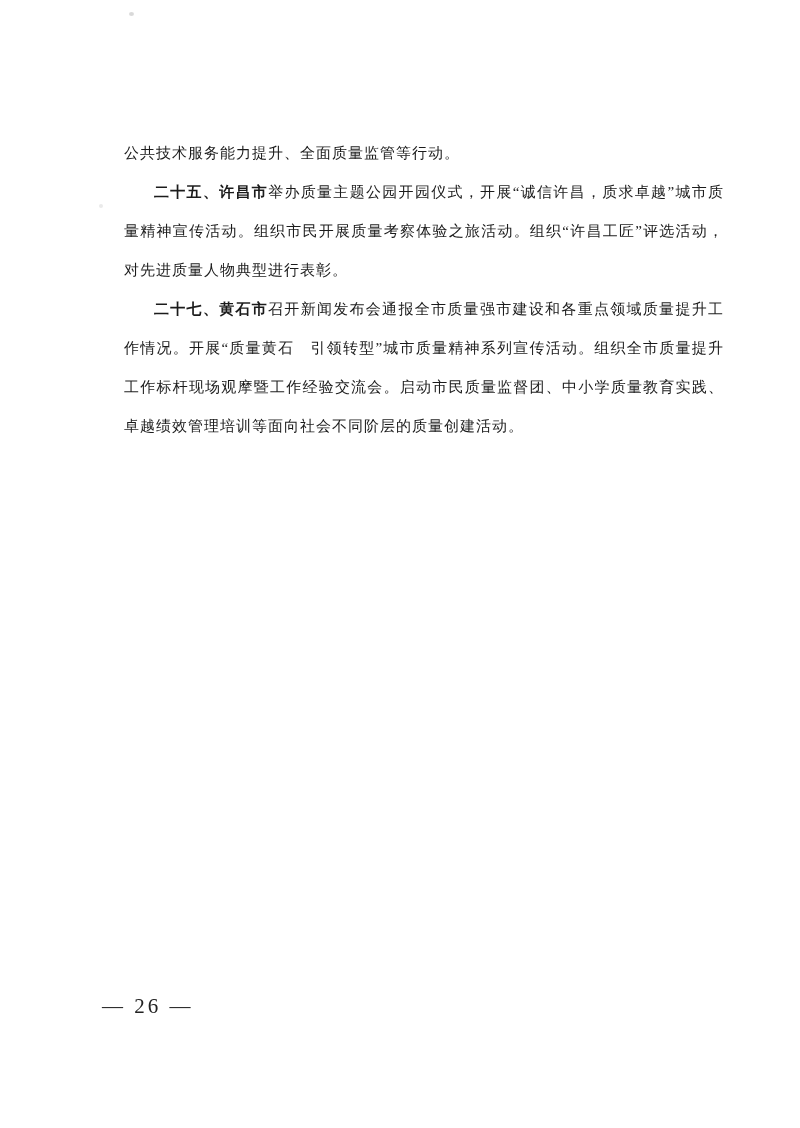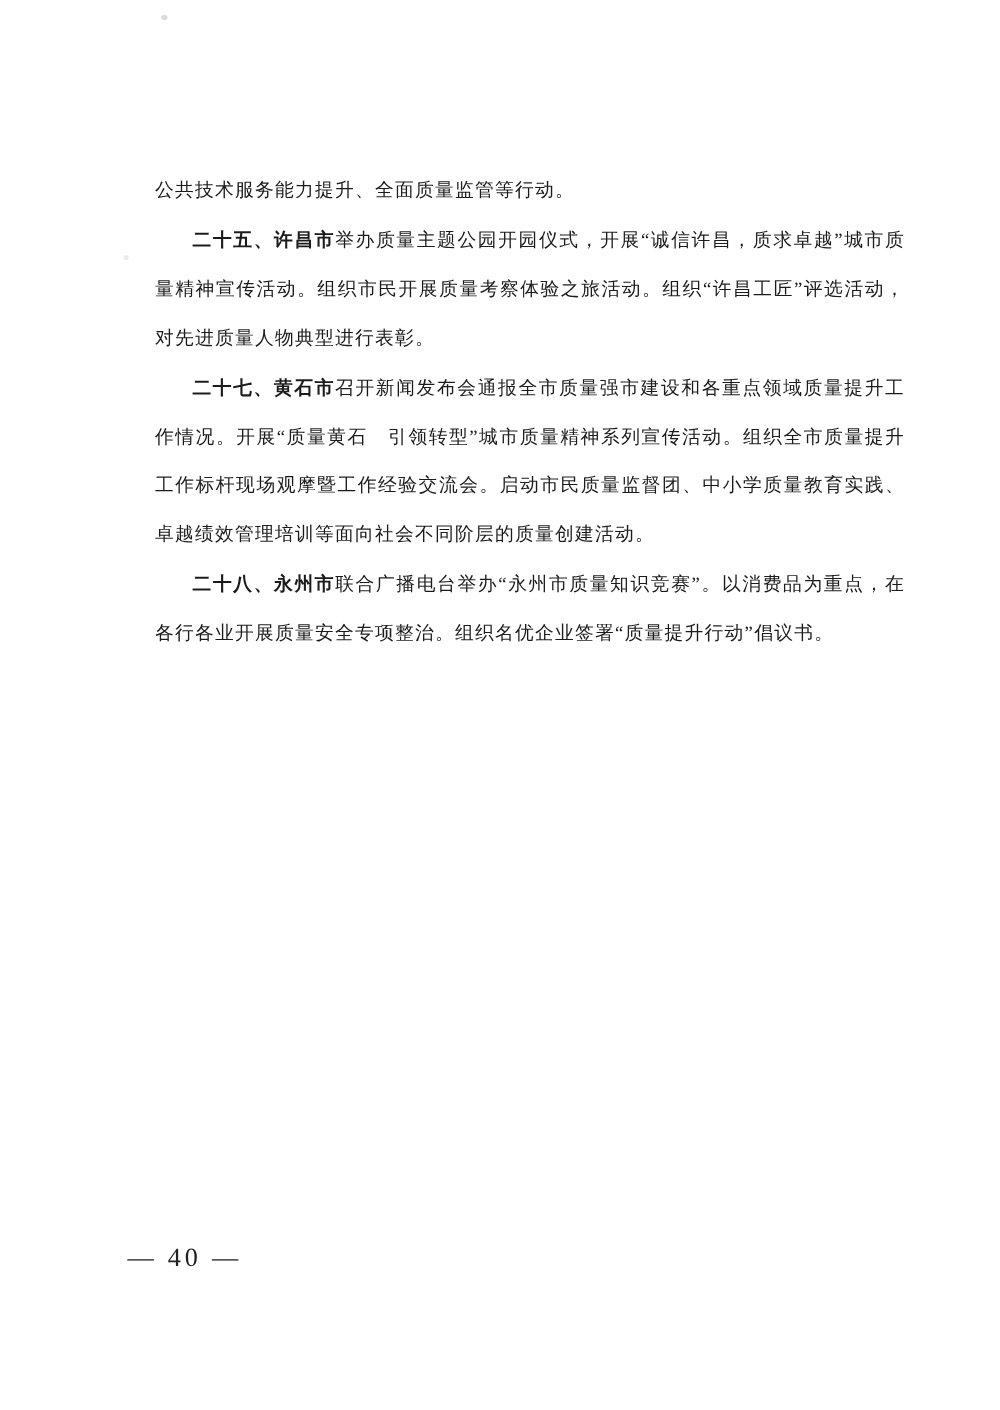--- a/index.html
+++ b/index.html
@@ -25,21 +25,21 @@
     margin-left: 24px;
   }
   .content p {
     margin: 0;
     padding: 0;
     text-indent: 2em;
   }
   .content p.no-indent { text-indent: 0; }
   .lead {
     font-weight: bold;
-    font-family: Liberation Sans, sans-serif;
+    font-family: Liberation Serif, serif;
   }
   .footer {
     position: absolute;
     left: 102px;
     top: 994px;
     font-size: 21px;
     letter-spacing: 3px;
     color: #222222;
   }
   .speck {
@@ -61,20 +61,19 @@
 
   <div class="content">
 
     <p class="no-indent"><span>公共技术服务能力提升、全面质量监管等行动。</span></p>
 
     <p><span class="lead">二十五、许昌市</span><span>举办质量主题公园开园仪式，开展“诚信许昌，质求卓越”城市质量精神宣传活动。组织市民开展质量考察体验之旅活动。组织“许昌工匠”评选活动，对先进质量人物典型进行表彰。</span></p>
 
 
     <p><span class="lead">二十七、黄石市</span><span>召开新闻发布会通报全市质量强市建设和各重点领域质量提升工作情况。开展“质量黄石　引领转型”城市质量精神系列宣传活动。组织全市质量提升工作标杆现场观摩暨工作经验交流会。启动市民质量监督团、中小学质量教育实践、卓越绩效管理培训等面向社会不同阶层的质量创建活动。</span></p>
 
-    <p><span class="lead">二十八、永州市</span><span>联合广播电台举办“永州市质量知识竞赛”。以消费品为重点，在各行各业开展质量安全专项整治。组织名优企业签署“质量提升行动”倡议书。</span></p>
 
 
   </div>
 
-  <div class="footer">— 40 —</div>
+  <div class="footer">— 26 —</div>
 
 </div>
 
 </body></html>

